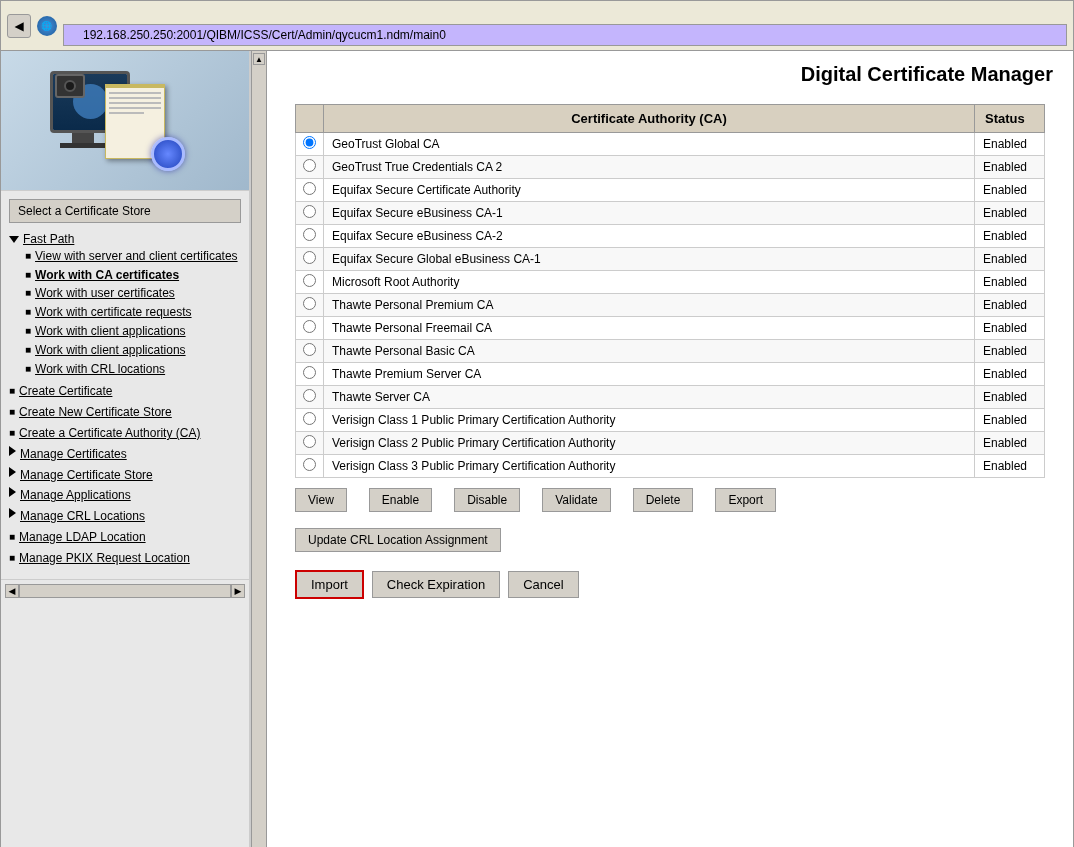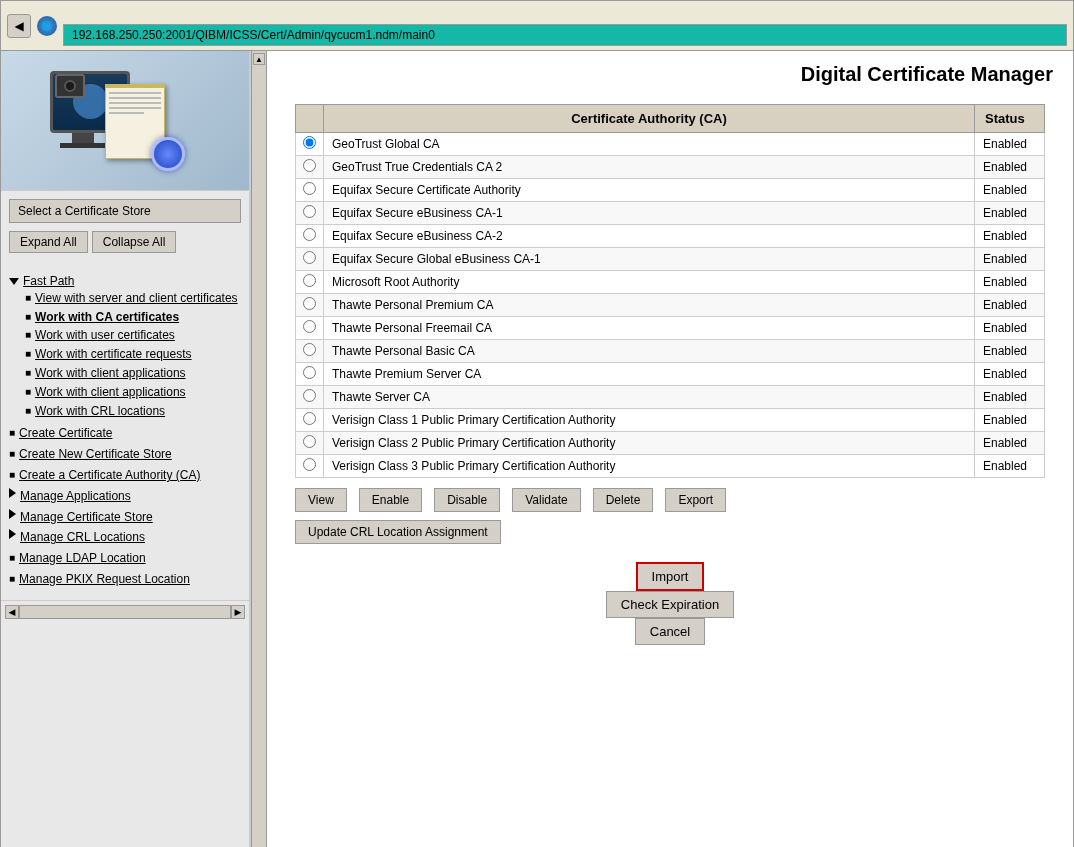--- a/index.html
+++ b/index.html
@@ -36,22 +36,22 @@
       width: 20px; height: 20px;
       background: radial-gradient(circle, #4a90d9, #1a5a99);
       border-radius: 50%;
       display: flex; align-items: center; justify-content: center;
       font-size: 9px; color: white;
     }
     .address-input {
       flex: 1;
       height: 22px;
       border: 1px solid #999;
-      background: #14b8a6;
-      padding: 0 8px;
+      background: #c4b5fd;
+      padding: 0 19px;
       font-size: 12px;
       font-family: Arial, sans-serif;
       margin-top: 19px;
     }
     .main-content {
       display: flex;
       background: white;
       min-height: 810px;
     }
     
@@ -189,44 +189,44 @@
       text-align: left;
     }
     .ca-table tr:nth-child(even) {
       background: #f8f8f8;
     }
     .ca-table input[type="radio"] {
       cursor: pointer;
     }
     .action-buttons {
       display: flex;
-      gap: 12px;
-      margin-bottom: 8px;
+      gap: 22px;
+      margin-bottom: 16px;
       flex-wrap: wrap;
     }
     .action-btn {
       padding: 4px 12px;
       background: #d4d0c8;
       border: 1px solid #999;
       cursor: pointer;
       font-size: 12px;
     }
     .crl-btn {
       padding: 4px 12px;
       background: #d4d0c8;
       border: 1px solid #999;
       cursor: pointer;
       font-size: 12px;
       margin-bottom: 10px;
     }
     .bottom-buttons {
       display: flex;
+      gap: 8px;
       align-items: center;
       margin-top: 8px;
-      flex-direction: column;
     }
     .import-btn {
       padding: 5px 14px;
       background: #d4d0c8;
       border: 2px solid #cc0000;
       cursor: pointer;
       font-size: 13px;
       font-weight: normal;
     }
     .bottom-btn {
@@ -298,24 +298,20 @@
 
           <div style="position:absolute; top:8px; left:10px; width:30px; height:24px; background:#333; border:2px solid #666; border-radius:3px; display:flex; align-items:center; justify-content:center;">
             <div style="width:12px;height:12px;background:#1a1a1a;border-radius:50%;border:2px solid #555;"></div>
           </div>
         </div>
       </div>
 
       <div class="sidebar-nav">
         <button class="select-store-btn">Select a Certificate Store</button>
 
-        <div class="expand-collapse-row">
-          <button class="expand-collapse-row button" style="padding:3px 10px; background:#d4d0c8; border:1px solid #999; cursor:pointer; font-size:12px;">Expand All</button>
-          <button class="expand-collapse-row button" style="padding:3px 10px; background:#d4d0c8; border:1px solid #999; cursor:pointer; font-size:12px;">Collapse All</button>
-        </div>
 
         <div class="nav-section">
           <div class="fast-path-header">
             <span class="triangle-down"></span>
             <span class="nav-link">Fast Path</span>
           </div>
           <div class="nav-sub-items">
             <div class="nav-sub-item">
               <span class="nav-bullet">■</span>
               <span class="nav-link">View with server and client certificates</span>
@@ -354,25 +350,29 @@
         <div class="nav-top-item">
           <span class="nav-bullet">■</span>
           <span class="nav-link">Create New Certificate Store</span>
         </div>
         <div class="nav-top-item">
           <span class="nav-bullet">■</span>
           <span class="nav-link">Create a Certificate Authority (CA)</span>
         </div>
         <div class="nav-top-item">
           <span class="triangle-right"></span>
-          <span class="nav-link">Manage Applications</span>
+          <span class="nav-link">Manage Certificates</span>
         </div>
         <div class="nav-top-item">
           <span class="triangle-right"></span>
           <span class="nav-link">Manage Certificate Store</span>
+        </div>
+        <div class="nav-top-item">
+          <span class="triangle-right"></span>
+          <span class="nav-link">Manage Applications</span>
         </div>
         <div class="nav-top-item">
           <span class="triangle-right"></span>
           <span class="nav-link">Manage CRL Locations</span>
         </div>
         <div class="nav-top-item">
           <span class="nav-bullet">■</span>
           <span class="nav-link">Manage LDAP Location</span>
         </div>
         <div class="nav-top-item">

